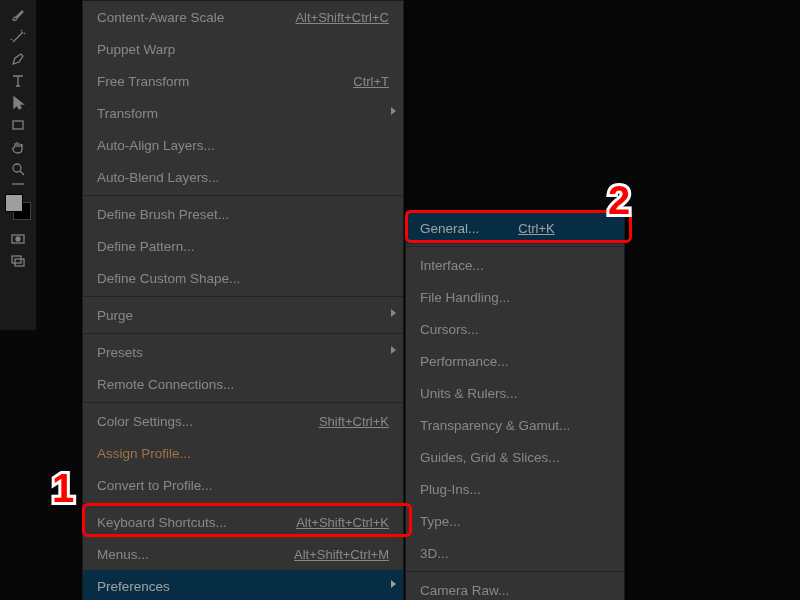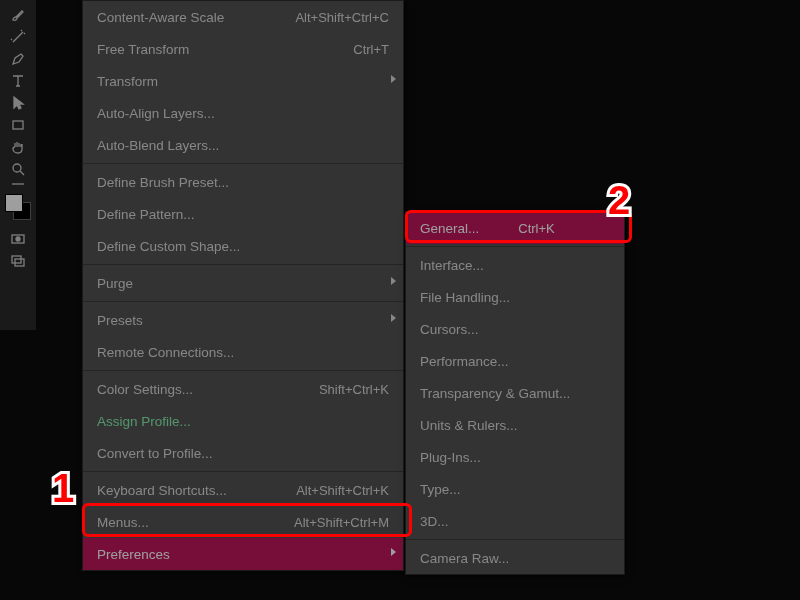--- a/index.html
+++ b/index.html
@@ -10,26 +10,26 @@
   .color-swatch{position:relative;width:26px;height:26px;margin-top:6px;}
   .sw-front{position:absolute;left:0;top:0;width:16px;height:16px;background:#fff;border:1px solid #000;}
   .sw-back{position:absolute;right:0;bottom:0;width:16px;height:16px;background:#000;border:1px solid #666;}
   
   .dim{position:absolute;inset:0;background:rgba(0,0,0,0.38);pointer-events:none;}
   
   .menu{position:absolute;background:#535353;border:1px solid #2d2d2d;box-shadow:2px 2px 6px rgba(0,0,0,0.5);}
   .menu.main{left:82px;top:0;width:320px;}
   .menu.sub{left:405px;top:211px;width:218px;}
   .mrow{display:flex;align-items:center;height:24px;padding:4px 14px;font-size:13.5px;color:#dadada;position:relative;}
-  .mrow.disabled{color:#86efac;}
-  .mrow .sc{margin-left:auto;font-size:13px;}
+  .mrow.disabled{color:#fdba74;}
+  .mrow .sc{margin-left:auto;font-size:13px;text-decoration:underline;}
   .mrow .chev{position:absolute;right:6px;top:7px;}
   .mrow .chev svg{width:7px;height:10px;}
   .sep{height:1px;background:#3a3a3a;margin:2px 0;}
-  .mrow.hl{background:#be185d;color:#fff;}
+  .mrow.hl{background:#0c4a6e;color:#fff;}
   .mrow.hl .sc{color:#fff;margin-left:39px;}
   
   .mark{position:absolute;border:3px solid #ff0000;border-radius:6px;pointer-events:none;}
   .mark.m1{left:82px;top:503px;width:324px;height:28px;}
   .mark.m2{left:405px;top:210px;width:221px;height:27px;}
   
   .num{position:absolute;font-weight:900;font-family:Arial Black,Arial,sans-serif;pointer-events:none;}
   .num .stroke{color:#fff;-webkit-text-stroke:6px #fff;}
   .num .fill{color:#ff0000;position:absolute;left:0;top:0;}
   .num span{font-size:40px;line-height:1;}
@@ -103,20 +103,23 @@
       </svg>
     </div>
 </div>
 
 <div class="menu main" id="edit-menu">
     <div class="mrow">
       <span>Content-Aware Scale</span>
       <span class="sc">Alt+Shift+Ctrl+C</span>
     </div>
     <div class="mrow">
+      <span>Puppet Warp</span>
+    </div>
+    <div class="mrow">
       <span>Free Transform</span>
       <span class="sc">Ctrl+T</span>
     </div>
     <div class="mrow">
       <span>Transform</span>
       <span class="chev"><svg viewBox="0 0 7 10">
           <path d="M1 1l5 4-5 4z" fill="currentColor"></path>
         </svg></span>
     </div>
     <div class="mrow">
@@ -192,24 +195,27 @@
     <div class="mrow">
       <span>File Handling...</span>
     </div>
     <div class="mrow">
       <span>Cursors...</span>
     </div>
     <div class="mrow">
       <span>Performance...</span>
     </div>
     <div class="mrow">
+      <span>Units &amp; Rulers...</span>
+    </div>
+    <div class="mrow">
       <span>Transparency &amp; Gamut...</span>
     </div>
     <div class="mrow">
-      <span>Units &amp; Rulers...</span>
+      <span>Guides, Grid &amp; Slices...</span>
     </div>
     <div class="mrow">
       <span>Plug-Ins...</span>
     </div>
     <div class="mrow">
       <span>Type...</span>
     </div>
     <div class="mrow">
       <span>3D...</span>
     </div>

